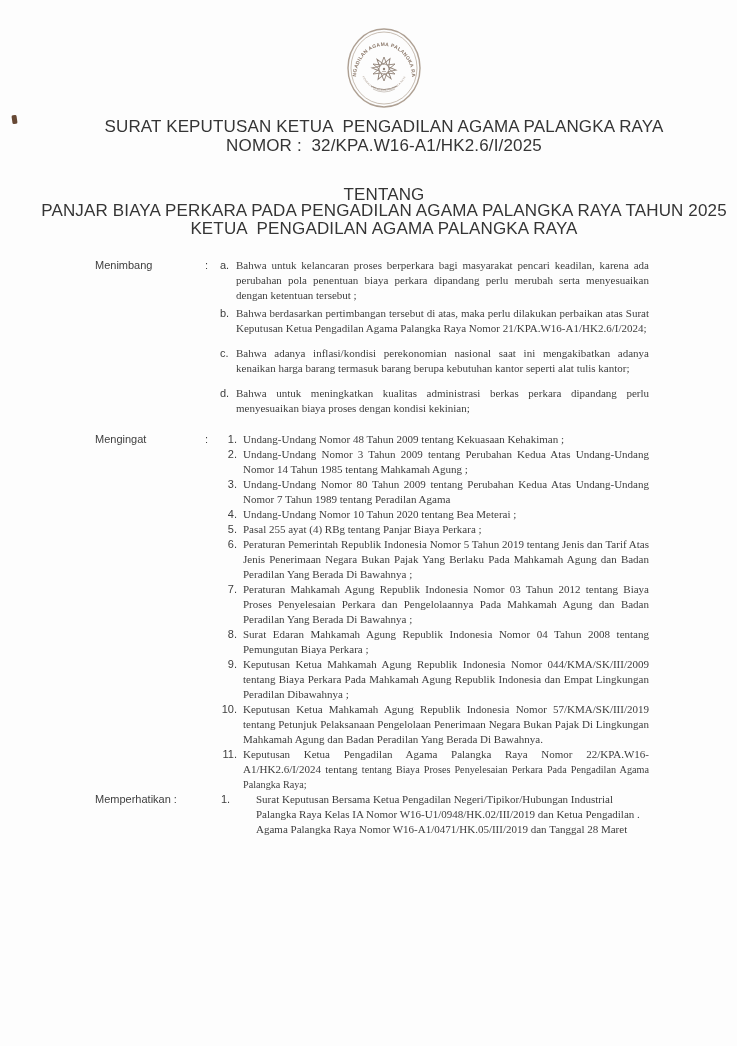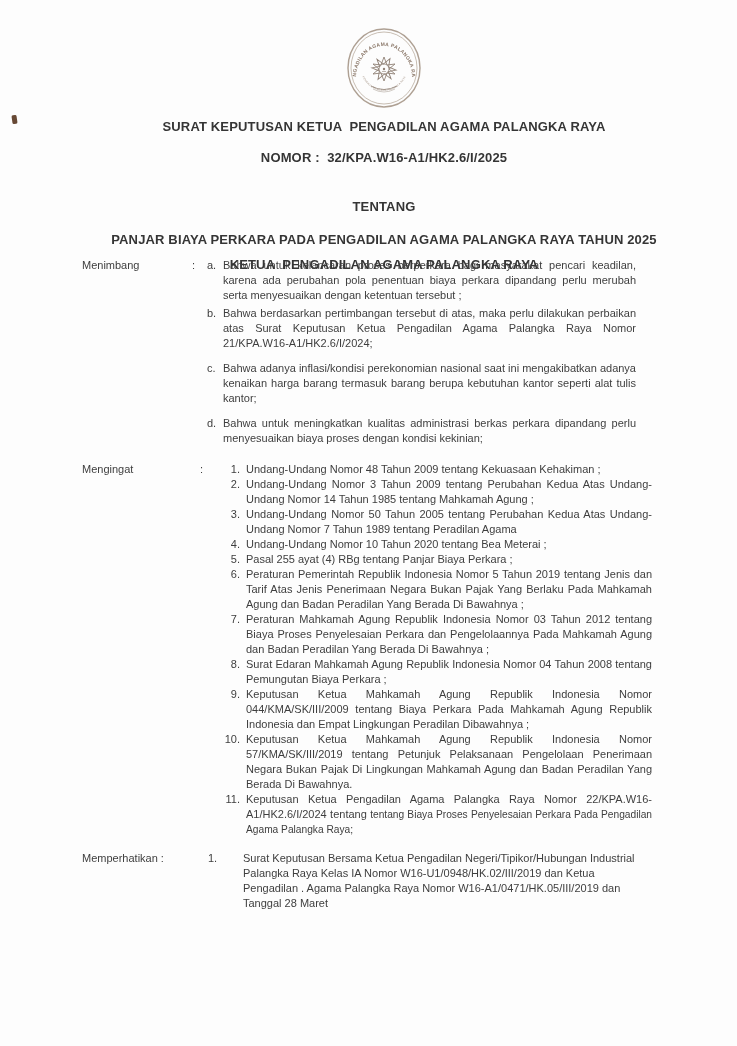--- a/index.html
+++ b/index.html
@@ -10,51 +10,51 @@
   }
   
   .speck { position:absolute; left:12px; top:115px; width:5px; height:9px;
     background:#57351f; border-radius:1.5px; transform:rotate(-8deg); opacity:.9; }
 
   
   .seal { position:absolute; left:342px; top:24px; width:84px; height:86px; }
 
   
   .titles { position:absolute; top:119px; left:31px; width:706px; text-align:center; }
-  .t { font-weight:bold; font-size:13px; line-height:16px; white-space:pre;
+  .t { font-weight:normal; font-size:17px; line-height:16px; white-space:pre;
        color:#353535; letter-spacing:.15px; }
-  .t-nomor { margin-top:15px; }
+  .t-nomor { margin-top:3px; }
   .t-tentang { margin-top:33px; }
-  .t-subject1 { margin-top:17px; }
-  .t-subject2 { margin-top:9px; }
+  .t-subject1 { }
+  .t-subject2 { margin-top:2px; }
 
   
-  .body { position:absolute; top:258px; left:82px; width:554px;
+  .body { position:absolute; top:258px; left:95px; width:554px;
           font-size:11px; line-height:15px; }
   .section { display:grid; grid-template-columns:110px 15px 429px; }
   .sec-label { white-space:pre; }
   .sec-colon { text-align:left; }
   .items { }
   .item { display:flex; }
   .item .marker { flex:0 0 16px; white-space:pre; }
-  .item .text { flex:1; text-align:justify; }
+  .item .text { flex:1; text-align:justify;font-family:Liberation Serif, serif; }
   .small-inline { font-size:10.2px; }
   .small-inline:empty { display:none; }
 
   
   .menimbang-items .item + .item { margin-top:3px; }
   .menimbang-items .item:nth-of-type(3),
   .menimbang-items .item:nth-of-type(4) { margin-top:10px; }
 
   
-  .sec-mengingat { margin-top:16px;gap:8px; }
+  .sec-mengingat { margin-top:16px; }
   .mengingat-items .item .marker { flex:0 0 17px; text-align:right; margin-right:6px; }
 
   
-  .sec-memperhatikan { margin-top:14px; grid-template-columns:126px 35px 393px; }
+  .sec-memperhatikan { grid-template-columns:126px 35px 393px; }
   .memperhatikan-items .item { display:block; }
   .mem-marker-col { white-space:pre; }
 </style>
 </head>
 <body>
 
 <div class="page">
 
   <div class="speck"></div>
 
@@ -130,21 +130,21 @@
       <span class="text"><span>Undang-Undang Nomor 48 Tahun 2009 tentang Kekuasaan Kehakiman ;</span> </span>
     </div>
 
     <div class="item">
       <span class="marker">2.</span>
       <span class="text"><span>Undang-Undang Nomor 3 Tahun 2009 tentang Perubahan Kedua Atas Undang-Undang Nomor 14 Tahun 1985 tentang Mahkamah Agung ;</span> </span>
     </div>
 
     <div class="item">
       <span class="marker">3.</span>
-      <span class="text"><span>Undang-Undang Nomor 50 Tahun 2005 tentang Perubahan Kedua Atas Undang-Undang Nomor 7 Tahun 1989 tentang Peradilan Agama</span> </span>
+      <span class="text"><span>Undang-Undang Nomor 80 Tahun 2009 tentang Perubahan Kedua Atas Undang-Undang Nomor 7 Tahun 1989 tentang Peradilan Agama</span> </span>
     </div>
 
     <div class="item">
       <span class="marker">4.</span>
       <span class="text"><span>Undang-Undang Nomor 10 Tahun 2020 tentang Bea Meterai ;</span> </span>
     </div>
 
     <div class="item">
       <span class="marker">5.</span>
       <span class="text"><span>Pasal 255 ayat (4) RBg tentang Panjar Biaya Perkara ;</span> </span>

